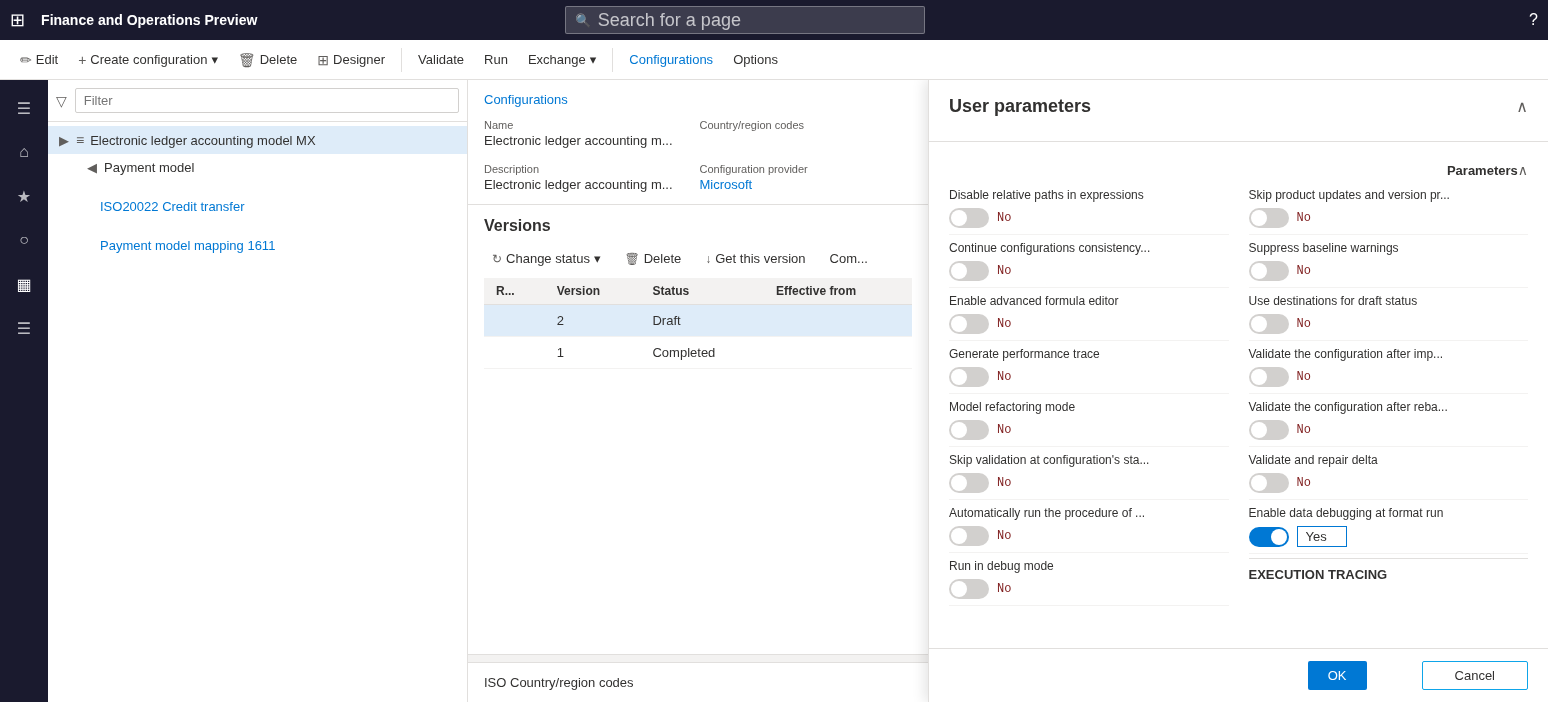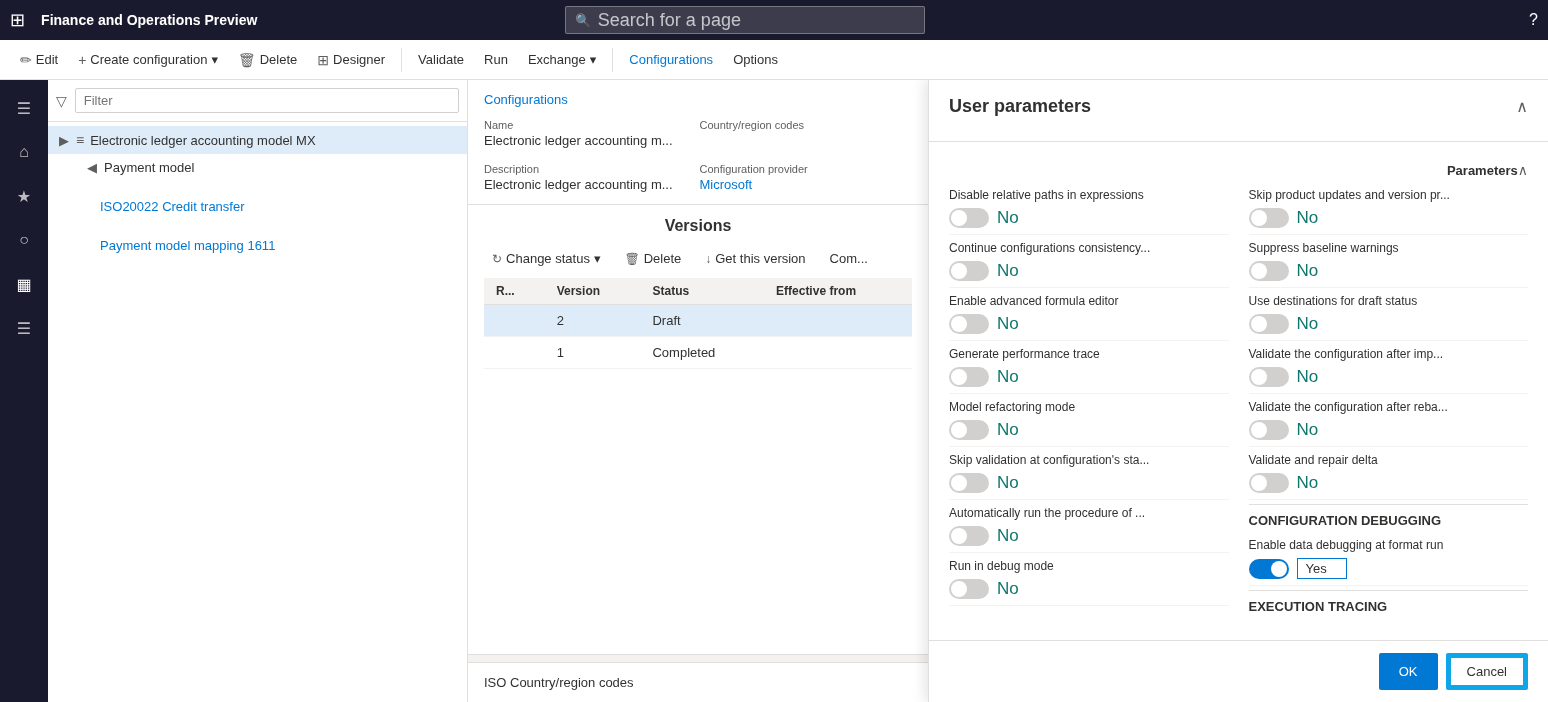--- a/index.html
+++ b/index.html
@@ -156,21 +156,21 @@
       display: grid;
       grid-template-columns: 1fr 1fr;
       gap: 3px;
     }
     .field-group { padding: 0 0 12px 0; }
     .field-label { font-size: 11px; color: #605e5c; margin-bottom: 2px; }
     .field-value { font-size: 13px; color: #323130; }
     .field-value.link { color: #0078d4; }
     .content-body { flex: 1; overflow-y: auto; padding: 12px 16px; }
 
-    .section-title { font-size: 16px; font-weight: 600; color: #323130; margin-bottom: 12px; text-align: center; }
+    .section-title { font-size: 16px; font-weight: 600; color: #323130; margin-bottom: 12px; }
 
     .versions-toolbar {
       display: flex;
       align-items: center;
       gap: 8px;
       margin-bottom: 8px;
     }
     .versions-btn {
       display: flex;
       align-items: center;
@@ -281,21 +281,21 @@
       width: 16px;
       height: 16px;
       background: white;
       border-radius: 50%;
       top: 2px;
       left: 2px;
       transition: left 0.2s;
     }
     .toggle.on .toggle-track { background: #0078d4; }
     .toggle.on .toggle-track::after { left: 22px; }
-    .toggle-value { font-size: 17px; color: #0f766e; }
+    .toggle-value { font-size: 12px; color: #7f1d1d; font-family: Liberation Mono, monospace; }
     .yes-input {
       border: 1px solid #0078d4;
       padding: 2px 8px;
       font-size: 13px;
       outline: none;
       color: #323130;
       width: 50px;
     }
 
     .right-panel-footer {
@@ -310,25 +310,26 @@
       color: white;
       border: none;
       padding: 6px 20px;
       font-size: 13px;
       cursor: pointer;
       border-radius: 2px;
     }
     .btn-cancel {
       background: white;
       color: #323130;
-      border: 5px solid #0ea5e9;
-      padding: 6px 16px;
+      border: 1px solid #0ea5e9;
+      padding: 6px 32px;
       font-size: 13px;
       cursor: pointer;
       border-radius: 2px;
+      margin-left: 47px;
     }
   </style>
 </head>
 <body>
 
 <div class="top-nav">
   <span class="nav-grid-icon">⊞</span>
   <span class="nav-title">Finance and Operations Preview</span>
   <div class="nav-search">
     <span class="nav-search-icon">🔍</span>
@@ -591,21 +592,20 @@
             </div>
           </div>
           <div class="param-row">
             <span class="param-label">Validate and repair delta</span>
             <div class="param-control">
               <label class="toggle"><input type="checkbox" style=""><span class="toggle-track"></span></label>
               <span class="toggle-value">No</span>
             </div>
           </div>
 
-          <div class="params-section-title">CONFIGURATION DEBUGGING</div>
           <div class="param-row">
             <span class="param-label">Enable data debugging at format run</span>
             <div class="param-control">
               <label class="toggle on"><input type="checkbox" checked="" style=""><span class="toggle-track"></span></label>
               <input class="yes-input" type="text" value="Yes" style="">
             </div>
           </div>
 
           <div class="params-section-title">EXECUTION TRACING</div>
         </div>

